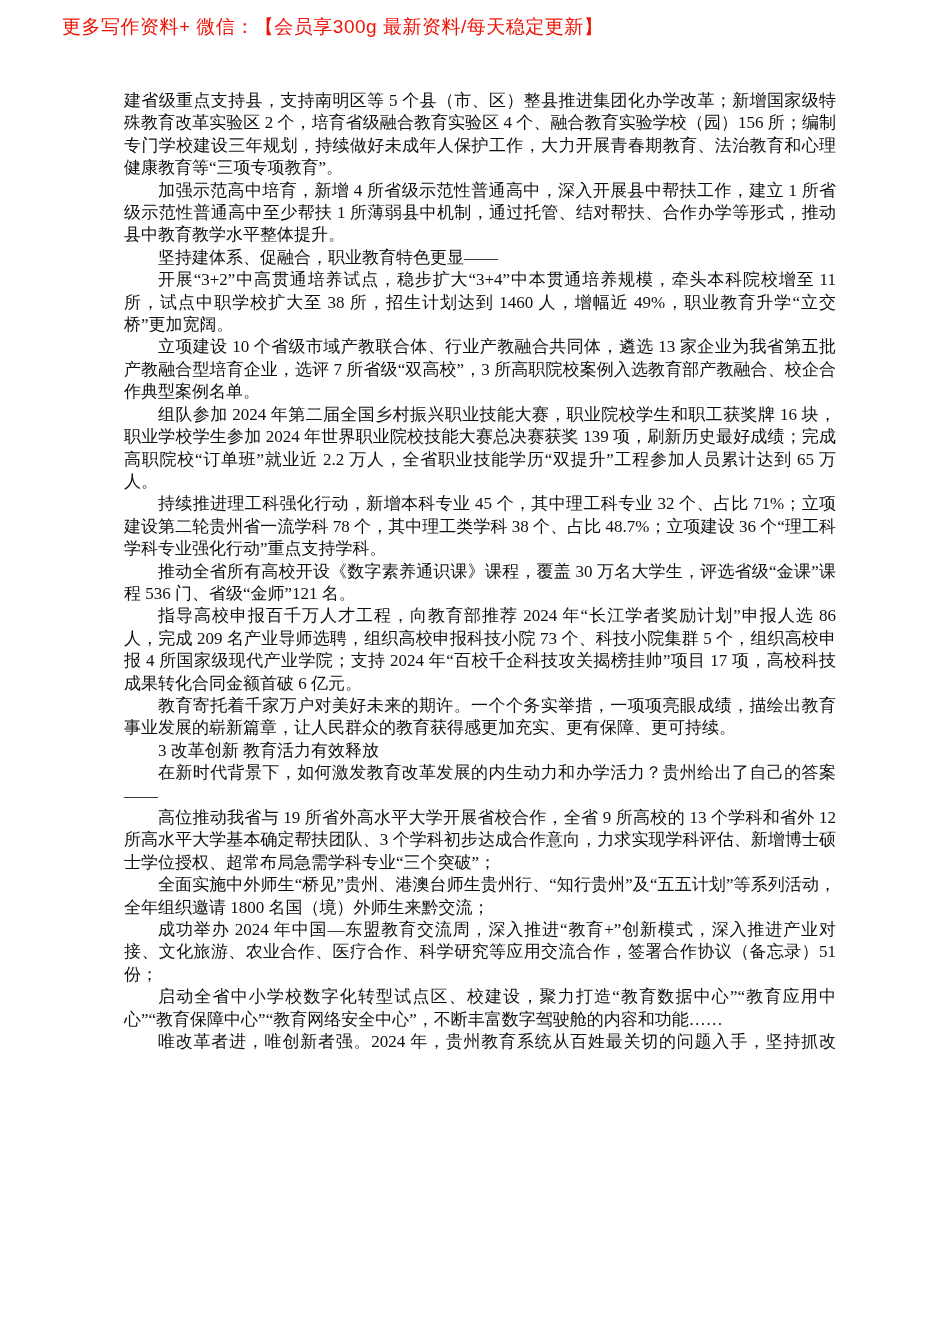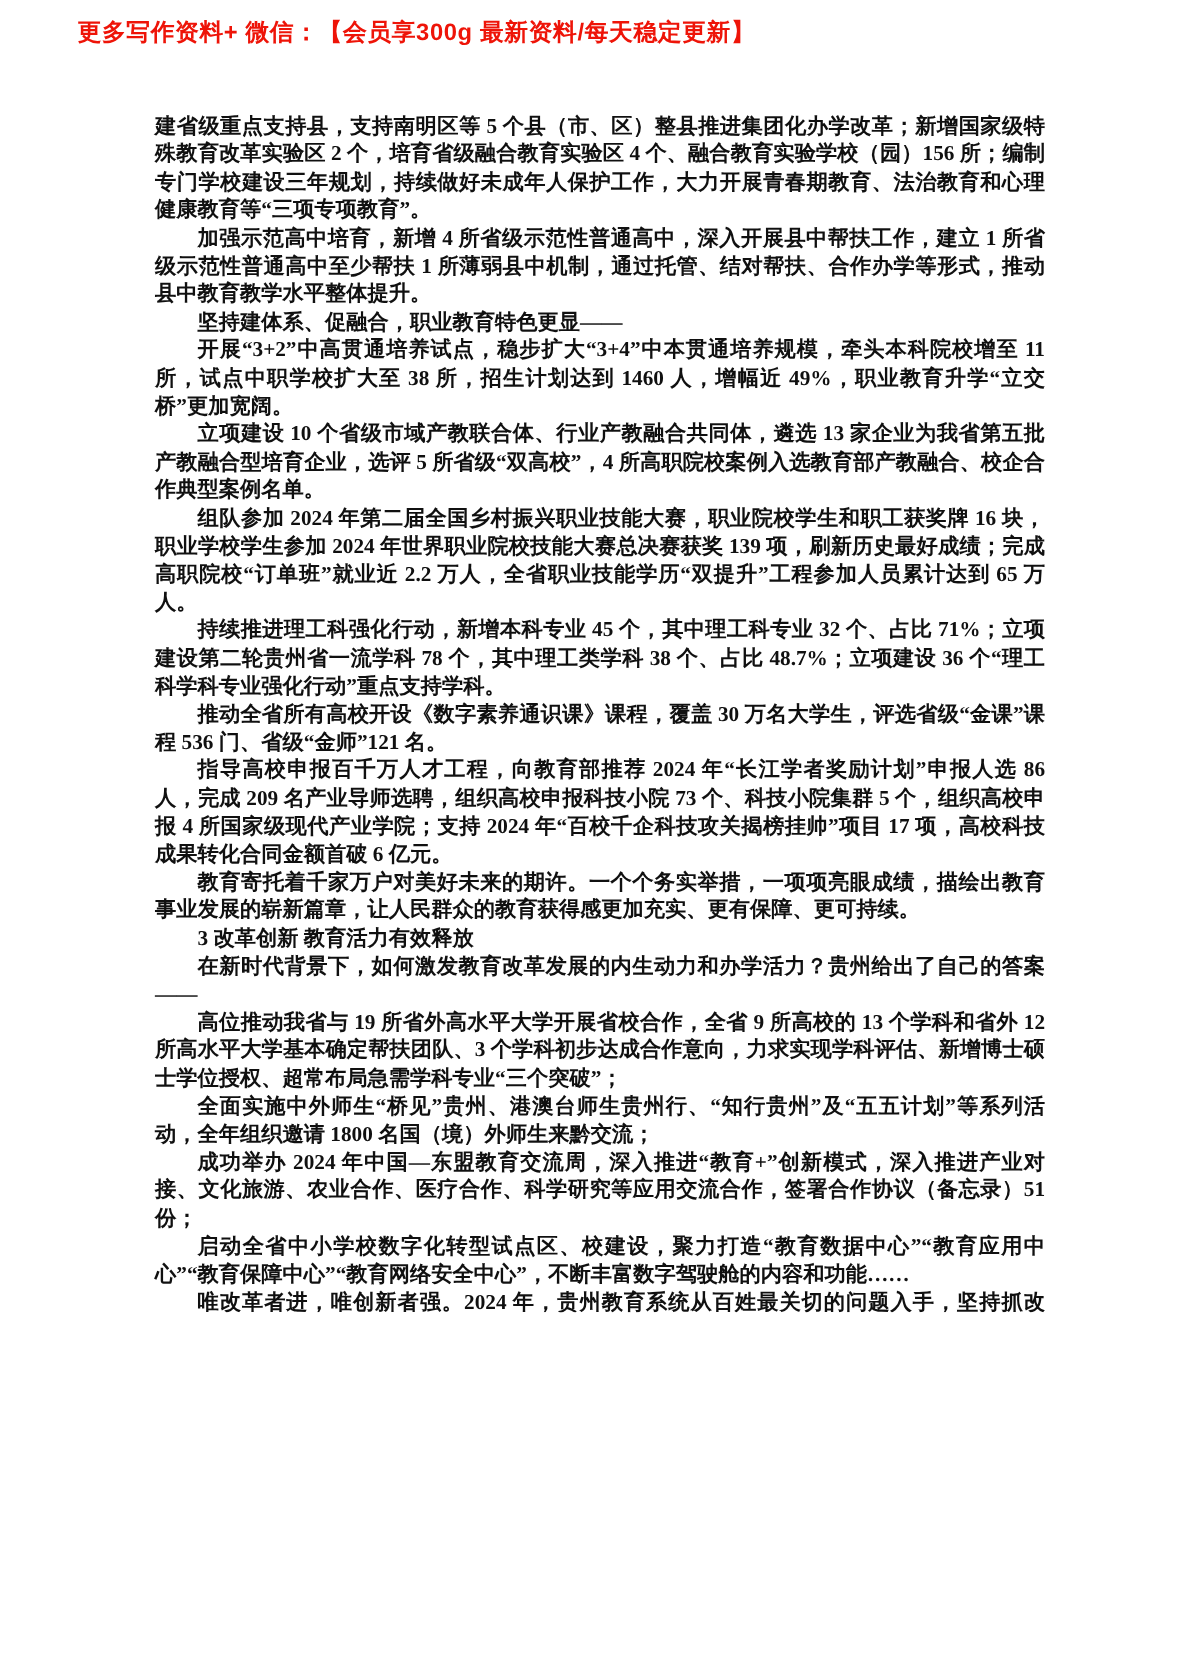--- a/index.html
+++ b/index.html
@@ -3,21 +3,20 @@
 <meta charset="utf-8">
 <style>
   html, body { margin: 0; padding: 0; background: #ffffff; }
   .page {
     position: relative;
     width: 950px;
     height: 1050px;
     background: #ffffff;
     overflow: hidden;
     font-family: "Liberation Serif", "DejaVu Serif", serif;
-    font-weight: bold;
   }
   .promo {
     position: absolute;
     left: 62px;
     top: 15px;
     font-size: 19px;
     line-height: 24px;
     color: #ee1408;
     font-family: "Liberation Sans", "DejaVu Sans", sans-serif;
     letter-spacing: 0.5px;
@@ -77,21 +76,21 @@
 
 <div class="page">
 
   <div class="promo">更多写作资料+ 微信：【会员享300g 最新资料/每天稳定更新】</div>
 
   <div class="doc-body">
       <p class="">建省级重点支持县，支持南明区等 5 个县（市、区）整县推进集团化办学改革；新增国家级特殊教育改革实验区 2 个，培育省级融合教育实验区 4 个、融合教育实验学校（园）156 所；编制专门学校建设三年规划，持续做好未成年人保护工作，大力开展青春期教育、法治教育和心理健康教育等“三项专项教育”。</p>
       <p class="indent">加强示范高中培育，新增 4 所省级示范性普通高中，深入开展县中帮扶工作，建立 1 所省级示范性普通高中至少帮扶 1 所薄弱县中机制，通过托管、结对帮扶、合作办学等形式，推动县中教育教学水平整体提升。</p>
       <p class="indent gap">坚持建体系、促融合，职业教育特色更显——</p>
       <p class="indent">开展“3+2”中高贯通培养试点，稳步扩大“3+4”中本贯通培养规模，牵头本科院校增至 11 所，试点中职学校扩大至 38 所，招生计划达到 1460 人，增幅近 49%，职业教育升学“立交桥”更加宽阔。</p>
-      <p class="indent">立项建设 10 个省级市域产教联合体、行业产教融合共同体，遴选 13 家企业为我省第五批产教融合型培育企业，选评 5 所省级“双高校”，4 所高职院校案例入选教育部产教融合、校企合作典型案例名单。</p>
+      <p class="indent">立项建设 10 个省级市域产教联合体、行业产教融合共同体，遴选 13 家企业为我省第五批产教融合型培育企业，选评 7 所省级“双高校”，3 所高职院校案例入选教育部产教融合、校企合作典型案例名单。</p>
       <p class="indent">组队参加 2024 年第二届全国乡村振兴职业技能大赛，职业院校学生和职工获奖牌 16 块，职业学校学生参加 2024 年世界职业院校技能大赛总决赛获奖 139 项，刷新历史最好成绩；完成高职院校“订单班”就业近 2.2 万人，全省职业技能学历“双提升”工程参加人员累计达到 65 万人。</p>
       <p class="indent">持续推进理工科强化行动，新增本科专业 45 个，其中理工科专业 32 个、占比 71%；立项建设第二轮贵州省一流学科 78 个，其中理工类学科 38 个、占比 48.7%；立项建设 36 个“理工科学科专业强化行动”重点支持学科。</p>
       <p class="indent">推动全省所有高校开设《数字素养通识课》课程，覆盖 30 万名大学生，评选省级“金课”课程 536 门、省级“金师”121 名。</p>
       <p class="indent">指导高校申报百千万人才工程，向教育部推荐 2024 年“长江学者奖励计划”申报人选 86 人，完成 209 名产业导师选聘，组织高校申报科技小院 73 个、科技小院集群 5 个，组织高校申报 4 所国家级现代产业学院；支持 2024 年“百校千企科技攻关揭榜挂帅”项目 17 项，高校科技成果转化合同金额首破 6 亿元。</p>
       <p class="indent">教育寄托着千家万户对美好未来的期许。一个个务实举措，一项项亮眼成绩，描绘出教育事业发展的崭新篇章，让人民群众的教育获得感更加充实、更有保障、更可持续。</p>
       <p class="indent">3 改革创新 教育活力有效释放</p>
       <p class="indent">在新时代背景下，如何激发教育改革发展的内生动力和办学活力？贵州给出了自己的答案——</p>
       <p class="indent">高位推动我省与 19 所省外高水平大学开展省校合作，全省 9 所高校的 13 个学科和省外 12 所高水平大学基本确定帮扶团队、3 个学科初步达成合作意向，力求实现学科评估、新增博士硕士学位授权、超常布局急需学科专业“三个突破”；</p>
       <p class="indent">全面实施中外师生“桥见”贵州、港澳台师生贵州行、“知行贵州”及“五五计划”等系列活动，全年组织邀请 1800 名国（境）外师生来黔交流；</p>
       <p class="indent">成功举办 2024 年中国—东盟教育交流周，深入推进“教育+”创新模式，深入推进产业对接、文化旅游、农业合作、医疗合作、科学研究等应用交流合作，签署合作协议（备忘录）51 份；</p>

